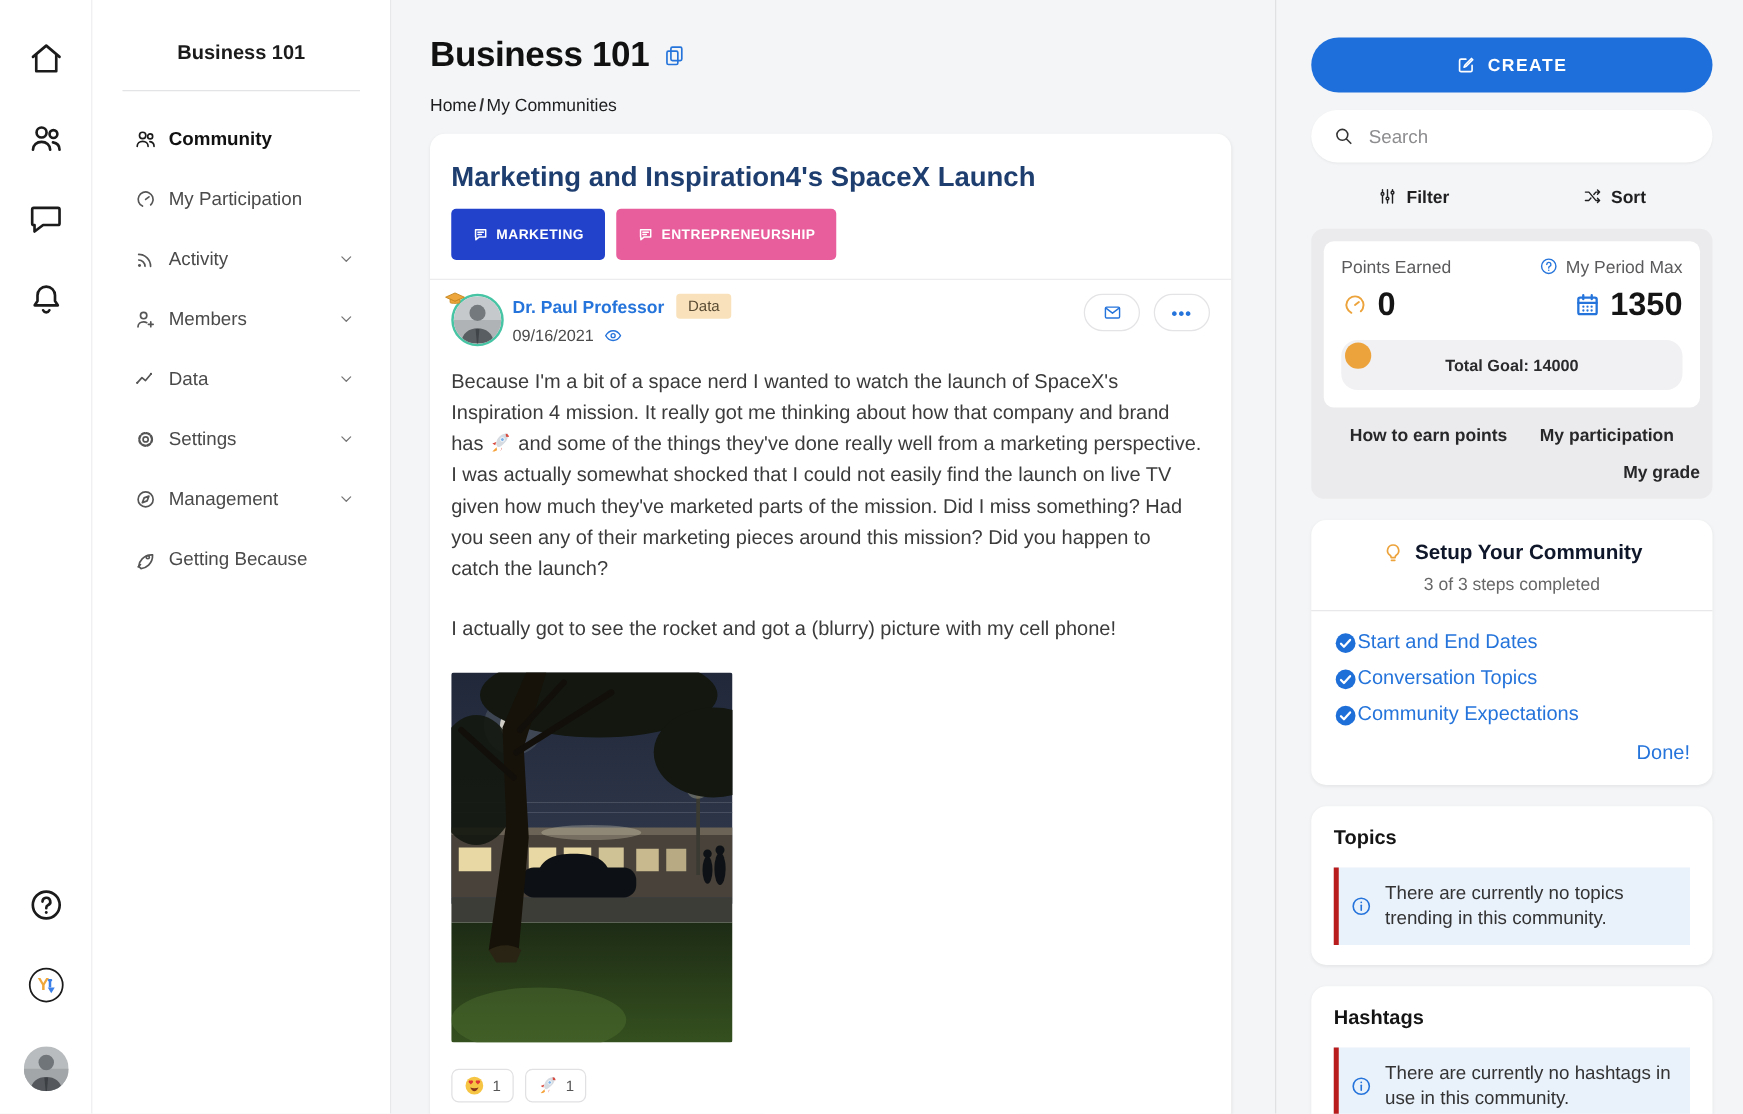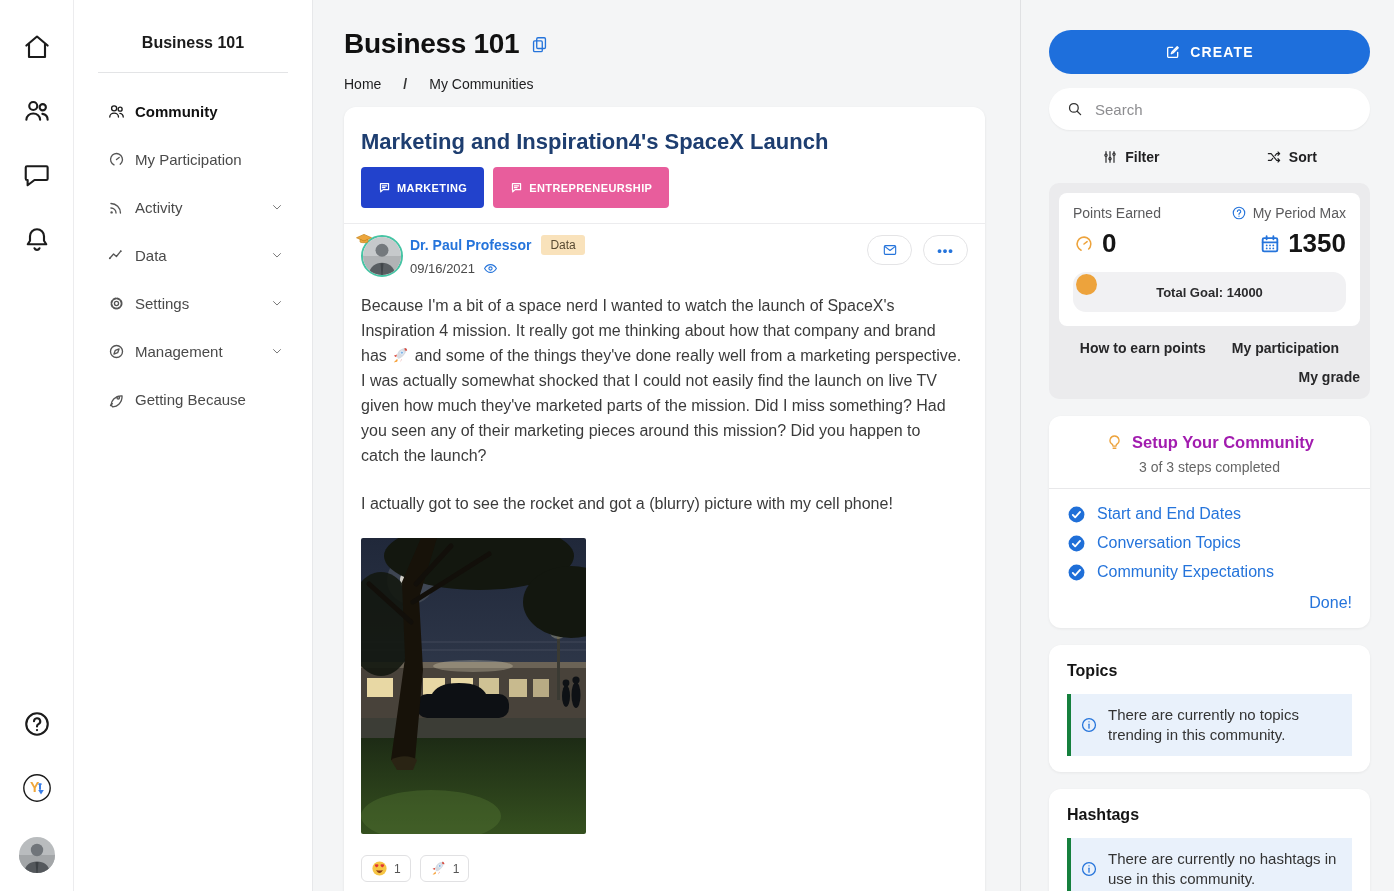--- a/index.html
+++ b/index.html
@@ -23,21 +23,21 @@
   .nav-label { font-size:15px; margin-left:9px; flex:1; white-space:nowrap; }
   .nav-item.active .nav-label { font-weight:bold; color:#111; }
   .nav-item.active svg.ni { color:#1b1b1b; }
   .chev { width:14px; height:14px; color:#777; flex:none; }
 
   
   .main { flex:1; padding:28px 0 0 31px; min-width:0; }
   .main-heading-row { display:flex; align-items:center; gap:11px; }
   .main-heading { font-size:28px; font-weight:800; color:#111; letter-spacing:-.3px; }
   .copy-ic { width:19px; height:19px; color:#2574db; cursor:pointer; }
-  .breadcrumb { margin-top:16px; font-size:14px; display:flex; gap:22px; align-items:center; }
+  .breadcrumb { margin-top:16px; font-size:14px; display:flex; gap:2px; align-items:center; }
   .crumb { color:#1d1d1f; cursor:pointer; }
   .crumb-sep { color:#333; font-weight:bold; }
 
   .post-card { margin-top:15px; width:641px; background:#fff; border-radius:12px; box-shadow:0 1px 3px rgba(0,0,0,.08); padding:22px 17px 18px; }
   .post-title { font-size:22px; font-weight:800; color:#1e3e70; }
   .tags { display:flex; gap:9px; margin-top:12px; }
   .tag { height:41px; border-radius:4px; color:#fff; font-size:11px; font-weight:bold; letter-spacing:.4px; display:flex; align-items:center; gap:6px; padding:0 17px; cursor:pointer; }
   .tag svg { width:13px; height:13px; }
   .post-divider { height:1px; background:#ececee; margin:15px -17px 0; }
 
@@ -99,31 +99,31 @@
   .progress { margin-top:13px; height:40px; background:#f1f1f3; border-radius:13px; position:relative; display:flex; align-items:center; justify-content:center; }
   .progress-knob { position:absolute; left:3px; top:2px; width:21px; height:21px; border-radius:50%; background:#eda33c; }
   .progress-text { font-size:13px; font-weight:bold; color:#2b2b2d; }
   .points-links { margin-top:14px; display:flex; justify-content:center; gap:26px; }
   .points-link { font-size:14px; font-weight:bold; color:#272729; cursor:pointer; }
   .points-links.second { margin-top:13px;justify-content:flex-end; }
 
   .side-card { margin-top:17px; background:#fff; border-radius:12px; box-shadow:0 1px 3px rgba(0,0,0,.06); padding:17px 18px 16px; }
   .setup-head { display:flex; align-items:center; justify-content:center; gap:8px; }
   .bulb-ic { width:19px; height:19px; color:#eda33c; }
-  .setup-title { font-size:16.5px; font-weight:bold; color:#a21caf; }
+  .setup-title { font-size:16.5px; font-weight:bold; color:#0f172a; }
   .setup-sub { text-align:center; font-size:14px; color:#666; margin-top:7px; }
   .setup-divider { height:1px; background:#e8e8ea; margin:13px -18px 0; }
   .setup-list { margin-top:15px; }
-  .setup-item { display:flex; align-items:center; gap:11px; margin-bottom:9px; height:20px; cursor:pointer; }
+  .setup-item { display:flex; align-items:center; margin-bottom:9px; height:20px; cursor:pointer; }
   .check-ic { width:19px; height:19px; flex:none; }
   .setup-link { color:#2574db; font-size:16px; }
   .done-link { text-align:right; color:#2574db; font-size:16px; margin-top:12px; cursor:pointer; }
 
   .card-title { font-size:16px; font-weight:bold; color:#141414; }
-  .info-box { margin-top:14px; background:#e9f1fb; border-left:4px solid #15803d; padding:11px 12px 11px 9px; display:flex; align-items:center; gap:10px; }
+  .info-box { margin-top:14px; background:#e9f1fb; border-left:4px solid #b91c1c; padding:11px 12px 11px 9px; display:flex; align-items:center; gap:10px; }
   .info-ic { width:18px; height:18px; color:#2574db; flex:none; }
   .info-text { font-size:15px; line-height:20px; color:#333; }
 </style>
 </head>
 <body>
 
 <div class="rail">
   <div class="rail-btn">
     <svg class="ic" viewBox="0 0 24 24">
         <path d="M3.5 10.8 12 3.6l8.5 7.2"></path>
@@ -197,20 +197,30 @@
         <path d="M12 12l3.4-2.6"></path>
       </svg>
     <span class="nav-label">My Participation</span>
   </div>
   <div class="nav-item">
     <svg class="ic ni" viewBox="0 0 24 24">
         <circle cx="5.8" cy="18.2" r="1.5" fill="currentColor" stroke="none"></circle>
         <path d="M5 12.6a6.5 6.5 0 0 1 6.4 6.4M5 7a12 12 0 0 1 12 12"></path>
       </svg>
     <span class="nav-label">Activity</span>
+    <svg class="ic chev" viewBox="0 0 24 24">
+        <path d="M6 9.5l6 6 6-6"></path>
+      </svg>
+  </div>
+  <div class="nav-item">
+    <svg class="ic ni" viewBox="0 0 24 24">
+        <circle cx="10" cy="8.2" r="3.2"></circle>
+        <path d="M4.3 19.5c0-3 2.5-5 5.7-5 1.2 0 2.3.3 3.2.8M17.2 14.6v4.8M14.8 17h4.8"></path>
+      </svg>
+    <span class="nav-label">Members</span>
     <svg class="ic chev" viewBox="0 0 24 24">
         <path d="M6 9.5l6 6 6-6"></path>
       </svg>
   </div>
   <div class="nav-item">
     <svg class="ic ni" viewBox="0 0 24 24">
         <path d="M3.5 15.5l4.8-5.3 3.6 3 5.5-6.7"></path>
         <circle cx="3.5" cy="15.5" r="1.1" fill="currentColor" stroke="none"></circle>
         <circle cx="17.4" cy="6.5" r="1.1" fill="currentColor" stroke="none"></circle>
       </svg>

